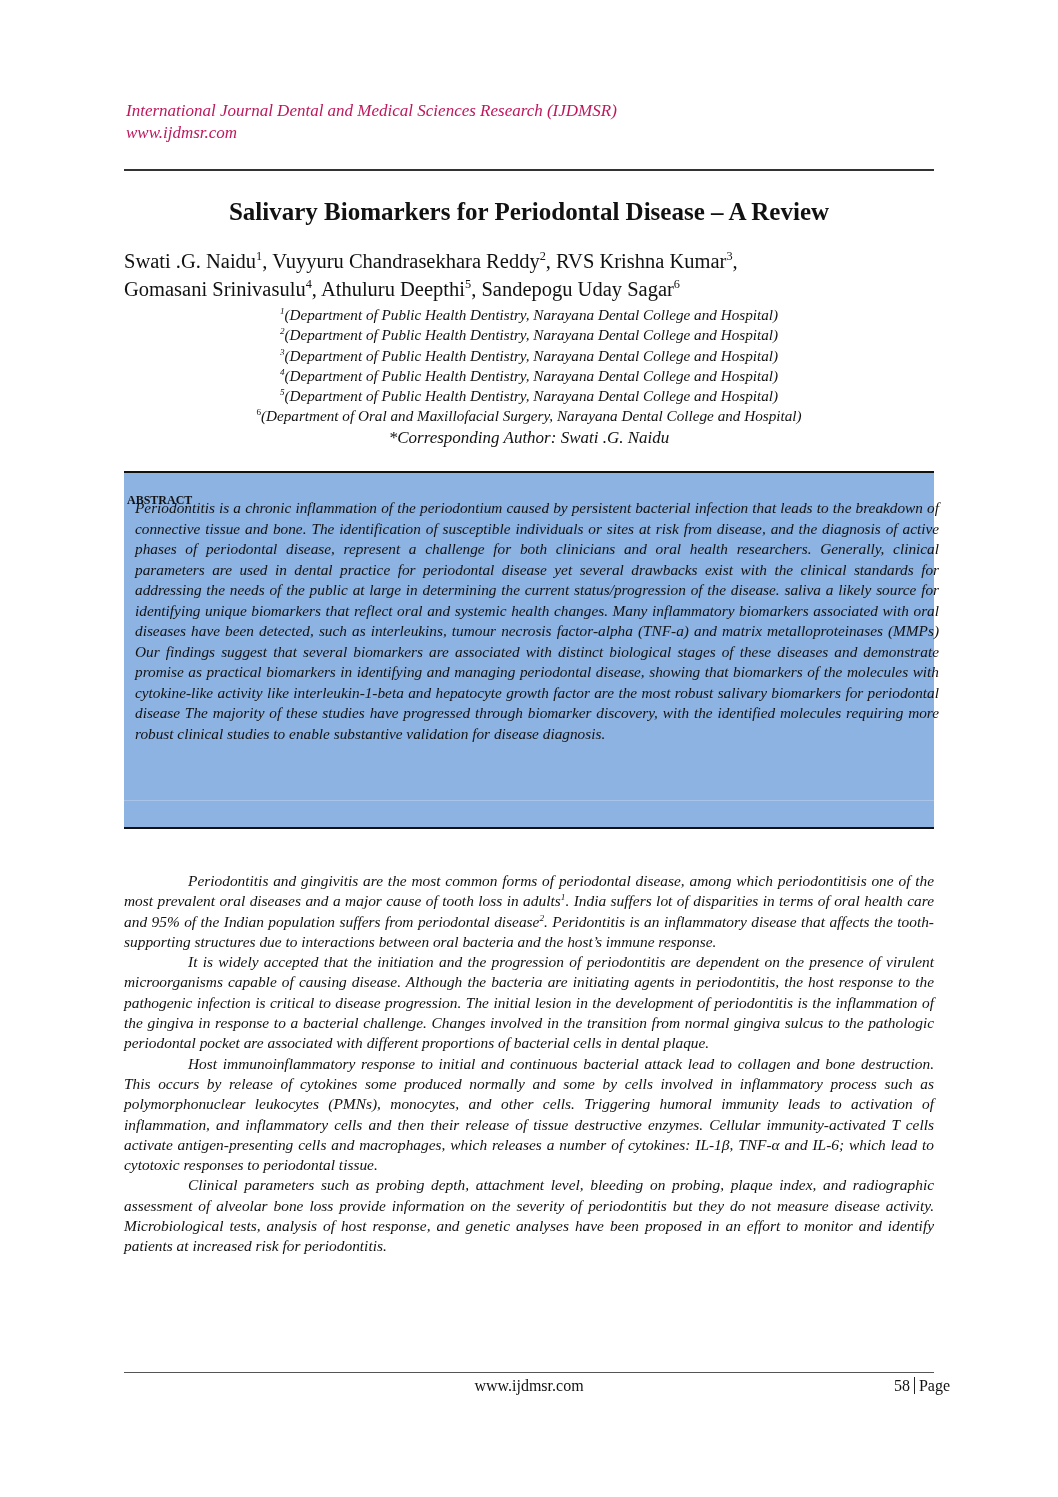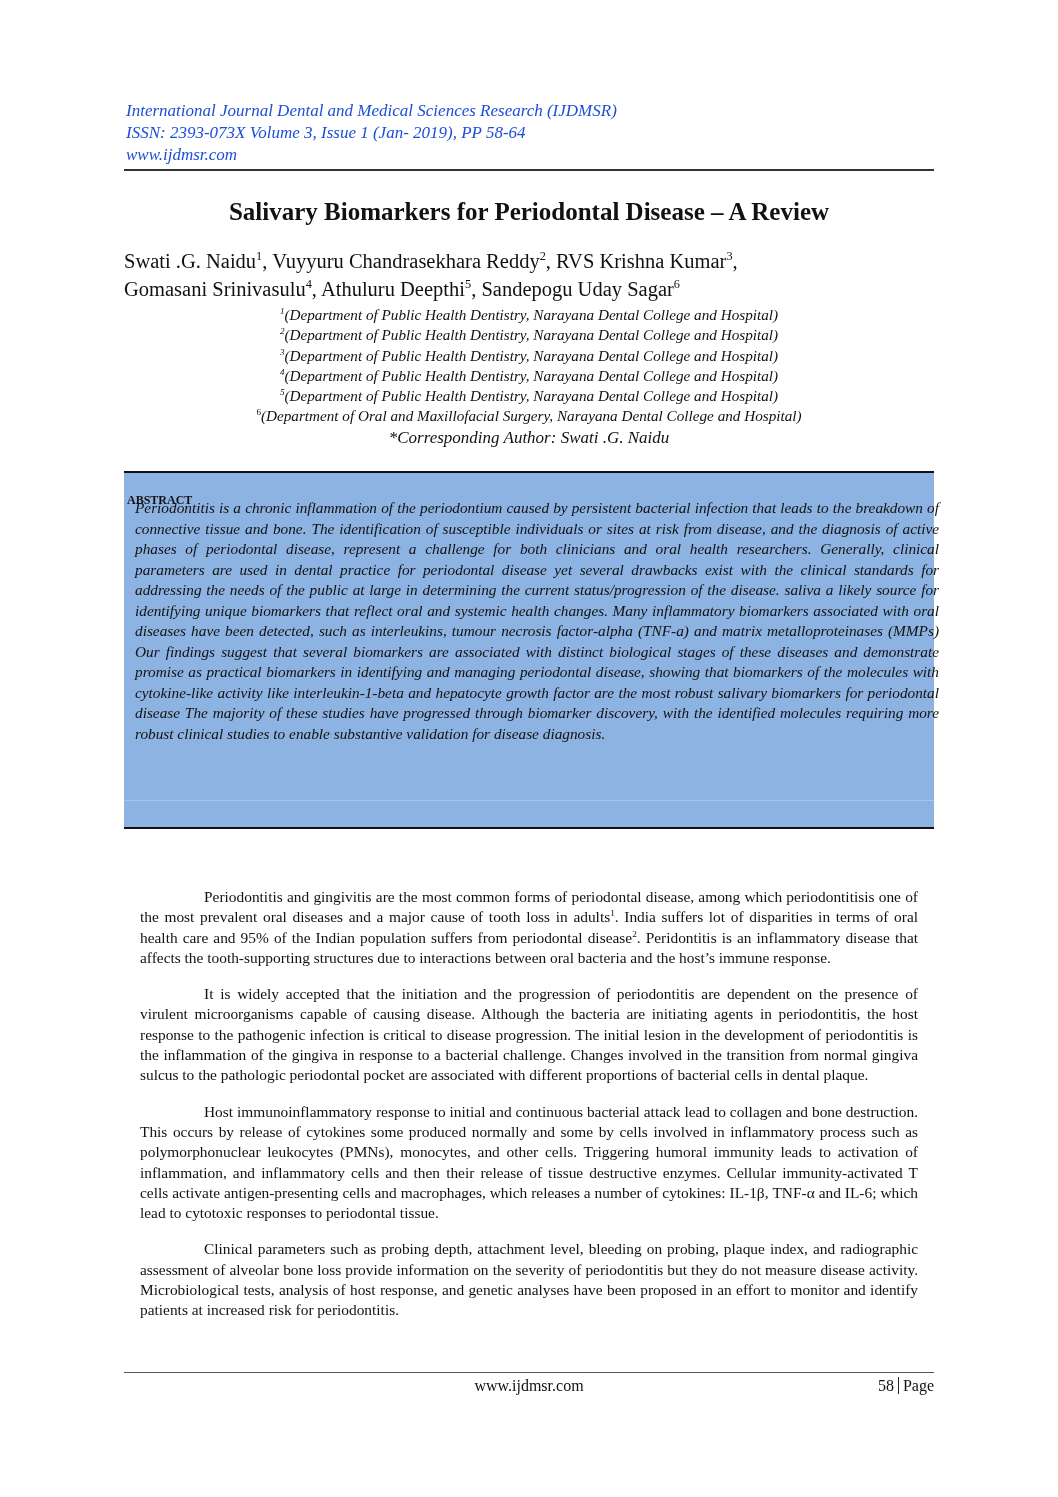--- a/index.html
+++ b/index.html
@@ -21,21 +21,21 @@
       width: 1058px; height: 1497px;
     }
     .running-header {
       position: absolute;
       left: 126px;
       top: 100px;
       width: 808px;
       font-style: italic;
       font-size: 17px;
       line-height: 22px;
-      color: #1d4ed8;
+      color: #be185d;
     }
     .header-rule {
       position: absolute;
       left: 124px;
       top: 169px;
       width: 810px;
       height: 0;
       border-top: 2px solid #333;
     }
     .title {
@@ -146,63 +146,63 @@
     .intro {
       position: absolute;
       left: 124px;
       top: 871px;
       width: 810px;
       font-size: 15.4px;
       line-height: 20.3px;
       text-align: justify;
     }
     .intro p {
-      margin: 16px;
+      margin: 0;
       text-indent: 64px;
+      font-style: italic;
     }
     .footer-rule {
       position: absolute;
       left: 124px;
       top: 1372px;
       width: 810px;
       border-top: 1.5px solid #555;
     }
     .footer-url {
       position: absolute;
       left: 124px;
       top: 1375px;
       width: 810px;
       text-align: center;
       font-size: 16px;
       line-height: 22px;
     }
     .footer-page {
       position: absolute;
-      right: 124px;
+      right: 108px;
       top: 1375px;
       font-size: 16px;
       line-height: 22px;
     }
     .footer-page .sep {
       display: inline-block;
       width: 1px;
       height: 17px;
       background: #222;
       vertical-align: -3px;
       margin: 0 4px;
     }
   </style>
 </head>
 <body>
 
 <div class="page">
 
   <div class="running-header">
     <div>International Journal Dental and Medical Sciences Research (IJDMSR)</div>
-    <div>ISSN: 2393-073X Volume 3, Issue 1 (Jan- 2019), PP 58-64</div>
     <div>www.ijdmsr.com</div>
   </div>
   <div class="header-rule"></div>
 
   <div class="title">Salivary Biomarkers for Periodontal Disease – A Review</div>
 
   <div class="authors">
     <div>
       <span>Swati .G. Naidu</span><sup>1</sup><span>, </span><span>Vuyyuru Chandrasekhara Reddy</span><sup>2</sup><span>, </span><span>RVS Krishna Kumar</span><sup>3</sup><span>,</span>
     </div>

